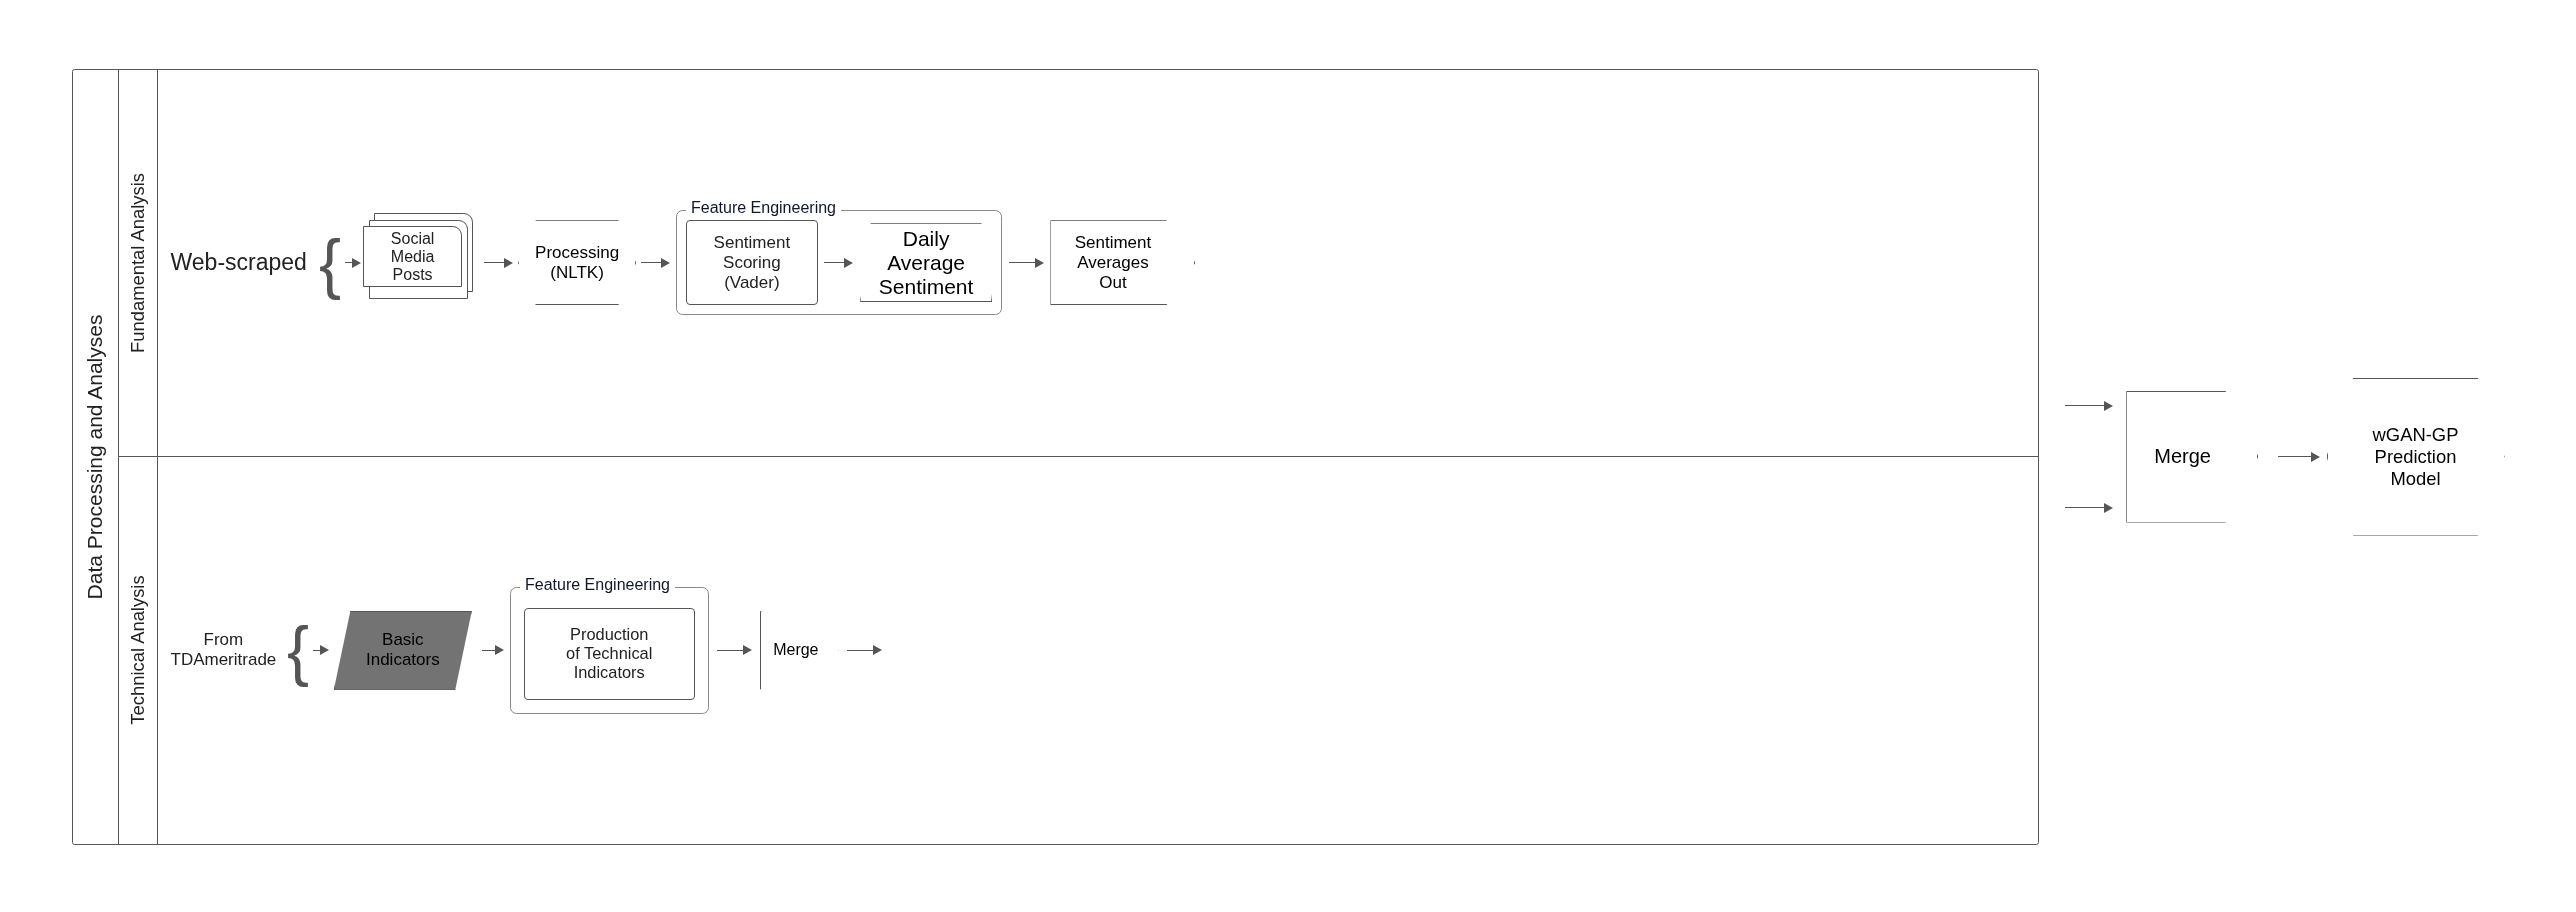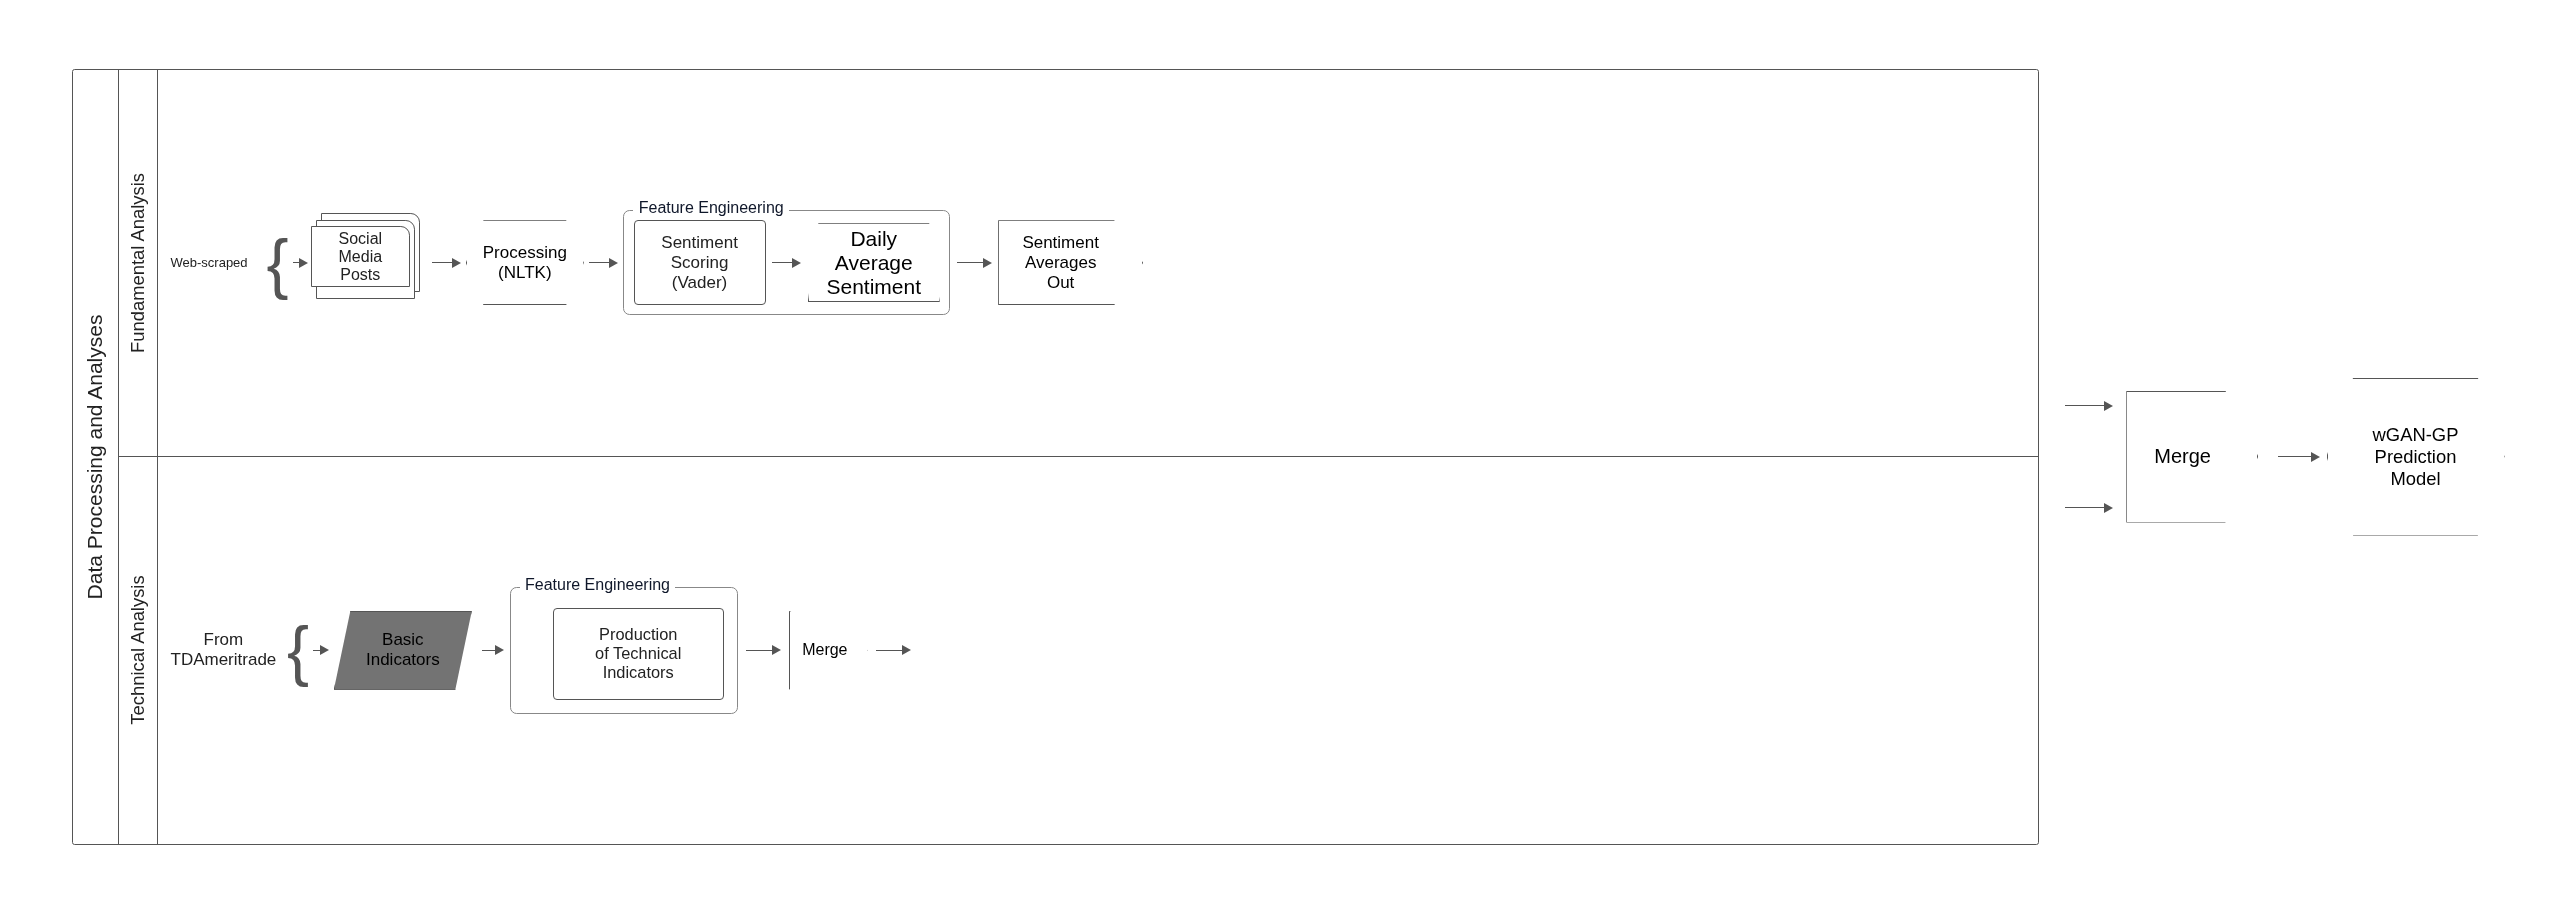--- a/index.html
+++ b/index.html
@@ -366,21 +366,21 @@
       </div>
 
       <div class="rows-area">
 
         <div class="row-top">
           <div class="inner-label">
             <span class="inner-label-text">Fundamental Analysis</span>
           </div>
           <div class="row-content">
 
-            <span class="node" style="font-size:13px; margin-right:15px;">Web-scraped</span>
+            <span class="node" style="font-size:23px; margin-right:8px;">Web-scraped</span>
 
             <span class="brace" style="margin: 0 4px; font-size:66px; color:#555; line-height:1;">{</span>
 
             <div class="arrow-line">
               <div class="h-line" style="width:6.6px;"></div>
               <div class="arrow-head"></div>
             </div>
 
             <div class="stacked-pages">
               <div class="page-back2"></div>
@@ -473,21 +473,21 @@
             <div class="arrow-line" style="margin:0 5.3px;">
               <div class="h-line" style="width:13px;"></div>
               <div class="arrow-head"></div>
             </div>
 
             <div class="feature-box" style="flex-direction:column; align-items:flex-start; gap:0; padding:20px 13px 13px 13px;">
               <span class="feature-box-label">Feature Engineering</span>
 
               <div class="flex-col" style="gap:13px; align-items:flex-start;">
 
-                <div class="node node-rect" style="width:171px; height:92px; font-size:16.4px;margin-left:29px;">
+                <div class="node node-rect" style="width:171px; height:92px; font-size:16.4px;">
                   <span style="white-space:pre-line;">Production
 of Technical
 Indicators</span>
                 </div>
 
               </div>
 
             </div>
 
             <div class="arrow-line" style="margin:0 8px;">

